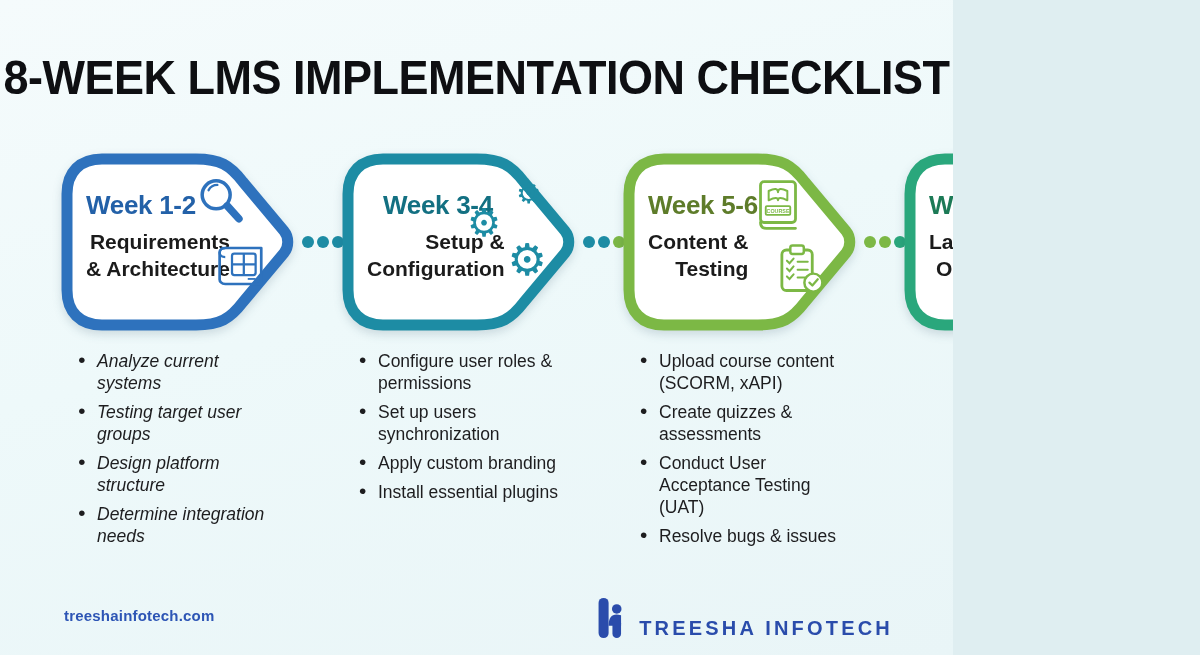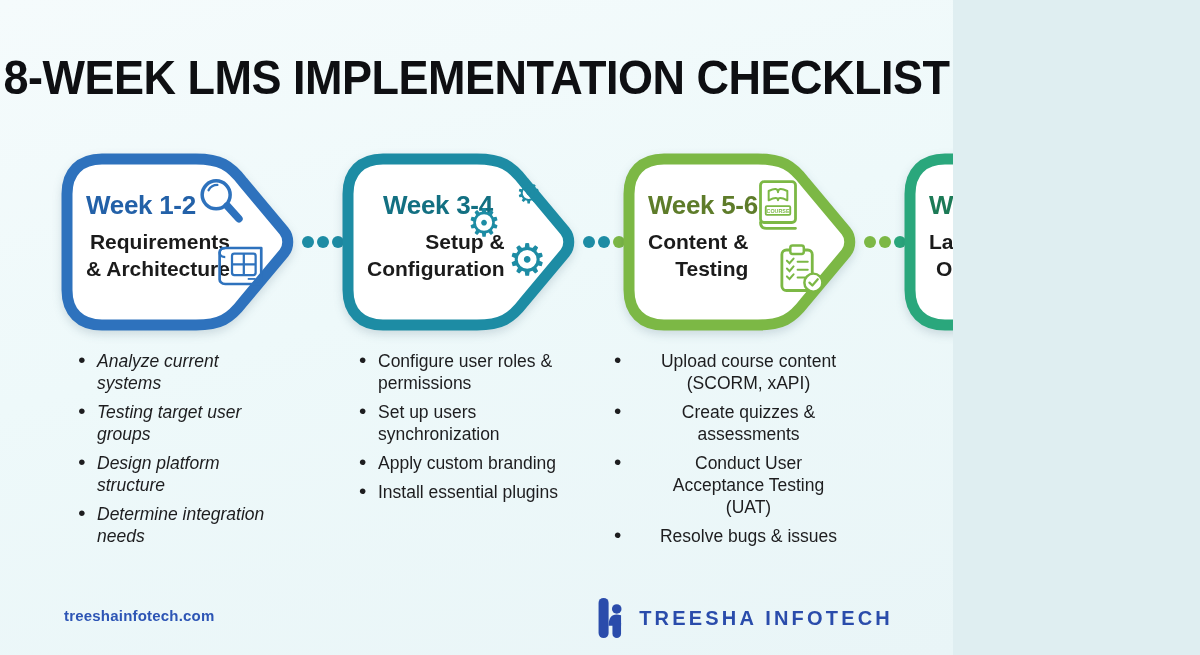--- a/index.html
+++ b/index.html
@@ -66,21 +66,21 @@
   }
   .connector-1 { left: 302px; }
   .connector-2 { left: 583px; }
   .connector-3 { left: 864px; }
   .dot { width: 12px; height: 12px; border-radius: 50%; }
 
   
   .tasks { position: absolute; top: 350px; width: 252px; list-style: none; }
   .tasks-1 { left: 76px; font-style: italic; }
   .tasks-2 { left: 357px; }
-  .tasks-3 { left: 612px; text-align: center; }
+  .tasks-3 { left: 638px; }
   .tasks-4 { left: 919px; }
   .task {
     position: relative;
     padding-left: 21px;
     margin-bottom: 7px;
     font-size: 17.5px; line-height: 22px;
     color: #1d1d1f; font-weight: 500;
   }
   .task::before {
     content: "\2022";
@@ -89,21 +89,21 @@
   }
   .task-text { white-space: pre-line; }
 
   
   .website {
     position: absolute; left: 64px; top: 607px;
     font-size: 15px; font-weight: 700; letter-spacing: 0.2px;
   }
   .brand {
     position: absolute; right: 60px; top: 596px;
-    display: flex; align-items: center; gap: 13px;
+    display: flex; align-items: flex-end; gap: 13px;
   }
   .brand-name {
     font-size: 20px; font-weight: 700; letter-spacing: 3.2px;
     white-space: nowrap;
   }
 
   svg { display: block; }
 </style>
 </head>
 <body>

